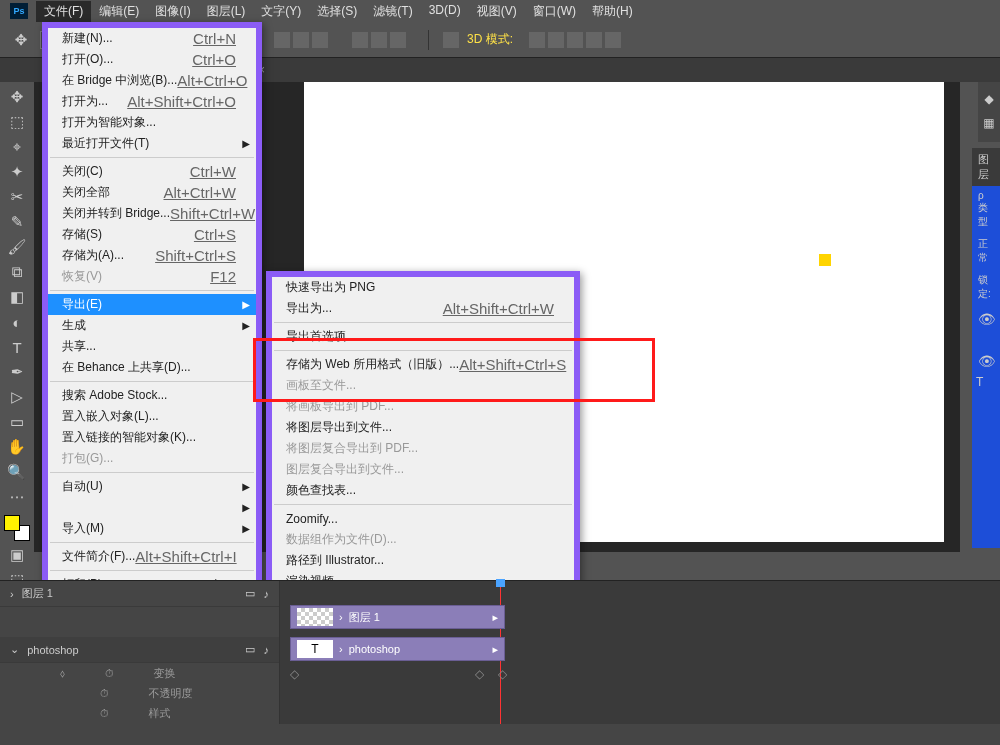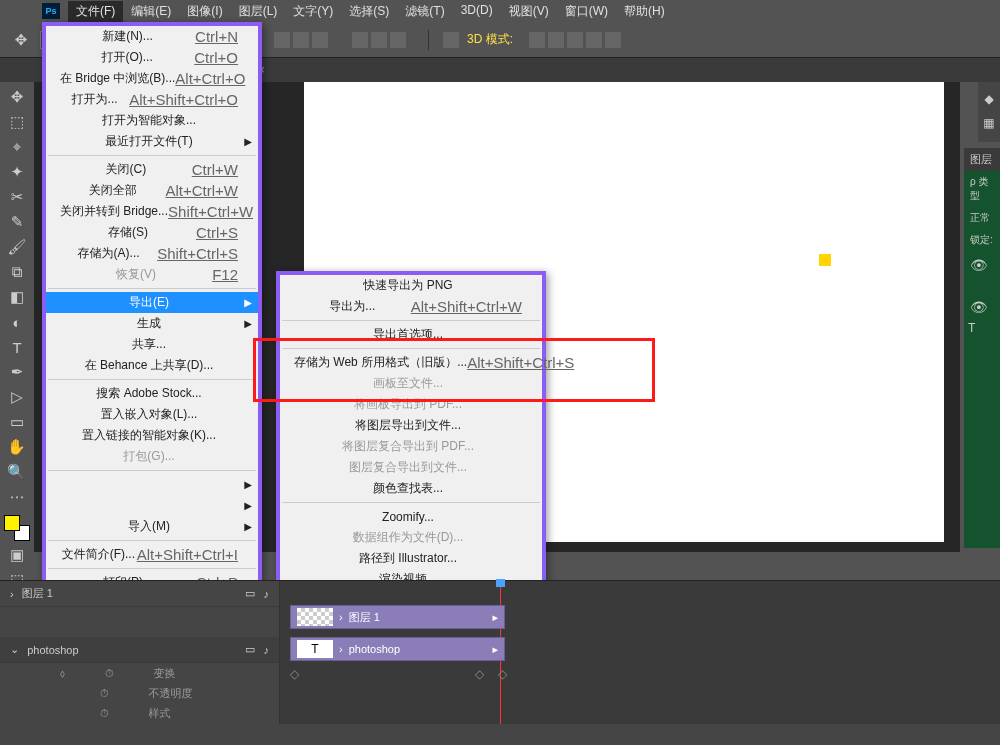--- a/index.html
+++ b/index.html
@@ -1,47 +1,47 @@
 <!DOCTYPE html>
 <html><head>
 <meta charset="utf-8">
 <style>
 * { margin: 0; padding: 0; box-sizing: border-box; font-family: "Microsoft YaHei", sans-serif; }
 body { width: 1000px; height: 745px; background: #535353; overflow: hidden; position: relative; color: #ccc; font-size: 12px; }
-.menubar { height: 22px; background: #535353; display: flex; align-items: center; padding-left: 10px; margin-left: 32px; }
+.menubar { height: 22px; background: #535353; display: flex; align-items: center; padding-left: 10px; }
 .ps-logo { width: 18px; height: 16px; background: #001e36; color: #31a8ff; font-size: 9px; font-weight: bold; display: flex; align-items: center; justify-content: center; margin-right: 8px; }
 .menu-item { padding: 2px 8px; color: #e0e0e0; cursor: pointer; }
 .menu-item.active { background: #2a2a2a; }
 .optbar { height: 36px; background: #535353; border-bottom: 1px solid #222; display: flex; align-items: center; padding-left: 10px; gap: 8px; color: #999; }
 .opt-ico { width: 18px; height: 18px; border: 1px solid #777; background: #444; }
 .opt-txt { font-size: 12px; color: #ccc; }
 .opt-group { display: flex; gap: 3px; margin: 0 8px; }
 .opt-g-ico { width: 16px; height: 16px; background: #666; }
 .tabbar { height: 24px; background: #3a3a3a; display: flex; align-items: center; padding-left: 38px; }
 .tabbar .x { color: #aaa; margin-left: 220px; }
 .toolbar { position: absolute; left: 0; top: 82px; width: 34px; background: #535353; height: 600px; display: flex; flex-direction: column; align-items: center; padding-top: 4px; gap: 3px; }
 .tool { width: 22px; height: 22px; display: flex; align-items: center; justify-content: center; color: #ccc; font-size: 15px; }
 .swatches { width: 26px; height: 26px; position: relative; margin-top: 4px; }
 .swatch-fg { width: 16px; height: 16px; background: #fff200; border: 1px solid #000; position: absolute; top: 0; left: 0; }
 .swatch-bg { width: 16px; height: 16px; background: #fff; border: 1px solid #000; position: absolute; bottom: 0; right: 0; }
 .canvas-area { position: absolute; left: 34px; top: 82px; right: 40px; height: 470px; background: #262626; }
 .canvas { position: absolute; left: 270px; top: 0; width: 640px; height: 460px; background: #fff; }
 .yellow-mark { position: absolute; left: 515px; top: 172px; width: 12px; height: 12px; background: #ffd400; }
-.dropdown { position: absolute; background: #f0f0f0; border: 4px solid #8b5cf6; box-shadow: 2px 2px 8px rgba(0,0,0,0.4); color: #222; font-size: 12px; text-align: center; }
+.dropdown { position: absolute; background: #f0f0f0; border: 6px solid #8b5cf6; box-shadow: 2px 2px 8px rgba(0,0,0,0.4); color: #222; font-size: 12px; }
 .dd1 { left: 42px; top: 22px; width: 220px; }
 .dd-row { display: flex; align-items: center; height: 21px; padding: 0 20px 0 14px; position: relative; }
 .dd-row.hover { background: #1e90ff; color: #fff; }
 .dd-row.dis { color: #999; }
 .dd-lbl { flex: 1; white-space: nowrap; }
 .dd-sc { color: #666; font-size: 15px; text-decoration: underline; }
 .dd-arrow { position: absolute; right: 6px; font-size: 10px; }
 .dd-sep { height: 1px; background: #ccc; margin: 3px 2px; }
-.dd2 { left: 276px; top: 271px; width: 270px; }
+.dd2 { left: 266px; top: 271px; width: 314px; }
 .highlight-box { position: absolute; left: 253px; top: 338px; width: 402px; height: 64px; border: 3px solid #ff1a1a; pointer-events: none; }
-.right-panel { position: absolute; right: 0; top: 148px; width: 36px; background: #14532d; height: 400px; }
+.right-panel { position: absolute; right: 0; top: 148px; width: 28px; background: #1d4ed8; height: 400px; }
 .rp-title { background: #3a3a3a; padding: 4px 6px; font-size: 11px; }
 .rp-row { padding: 4px 6px; font-size: 10px; color: #ccc; }
 .rp-eye { font-size: 14px; color: #ccc; margin: 6px; }
 .right-mini { position: absolute; right: 0; top: 82px; width: 22px; background: #454545; height: 60px; display: flex; flex-direction: column; align-items: center; gap: 10px; padding-top: 10px; }
 .timeline { position: absolute; left: 0; bottom: 0; width: 100%; height: 165px; background: #454545; border-top: 1px solid #222; }
 .tl-body { display: flex; height: 143px; }
 .tl-left { width: 280px; background: #454545; border-right: 1px solid #333; }
 .tl-right { flex: 1; background: #3a3a3a; position: relative; }
 .tl-track-row { height: 26px; display: flex; align-items: center; padding: 0 10px; gap: 8px; font-size: 11px; border-bottom: 1px solid #3a3a3a; }
 .tl-prop { height: 20px; padding-left: 60px; font-size: 11px; color: #999; display: flex; align-items: center; gap: 40px; }
@@ -231,20 +231,21 @@
       <span class="dd-lbl">置入嵌入对象(L)...</span>
     </div>
     <div class="dd-row">
       <span class="dd-lbl">置入链接的智能对象(K)...</span>
     </div>
     <div class="dd-row dis">
       <span class="dd-lbl">打包(G)...</span>
     </div>
     <div class="dd-sep"></div>
     <div class="dd-row">
+      <span class="dd-lbl">自动(U)</span>
       <span class="dd-arrow">▶</span>
     </div>
     <div class="dd-row">
       <span class="dd-arrow">▶</span>
     </div>
     <div class="dd-row">
       <span class="dd-lbl">导入(M)</span>
       <span class="dd-arrow">▶</span>
     </div>
     <div class="dd-sep"></div>

